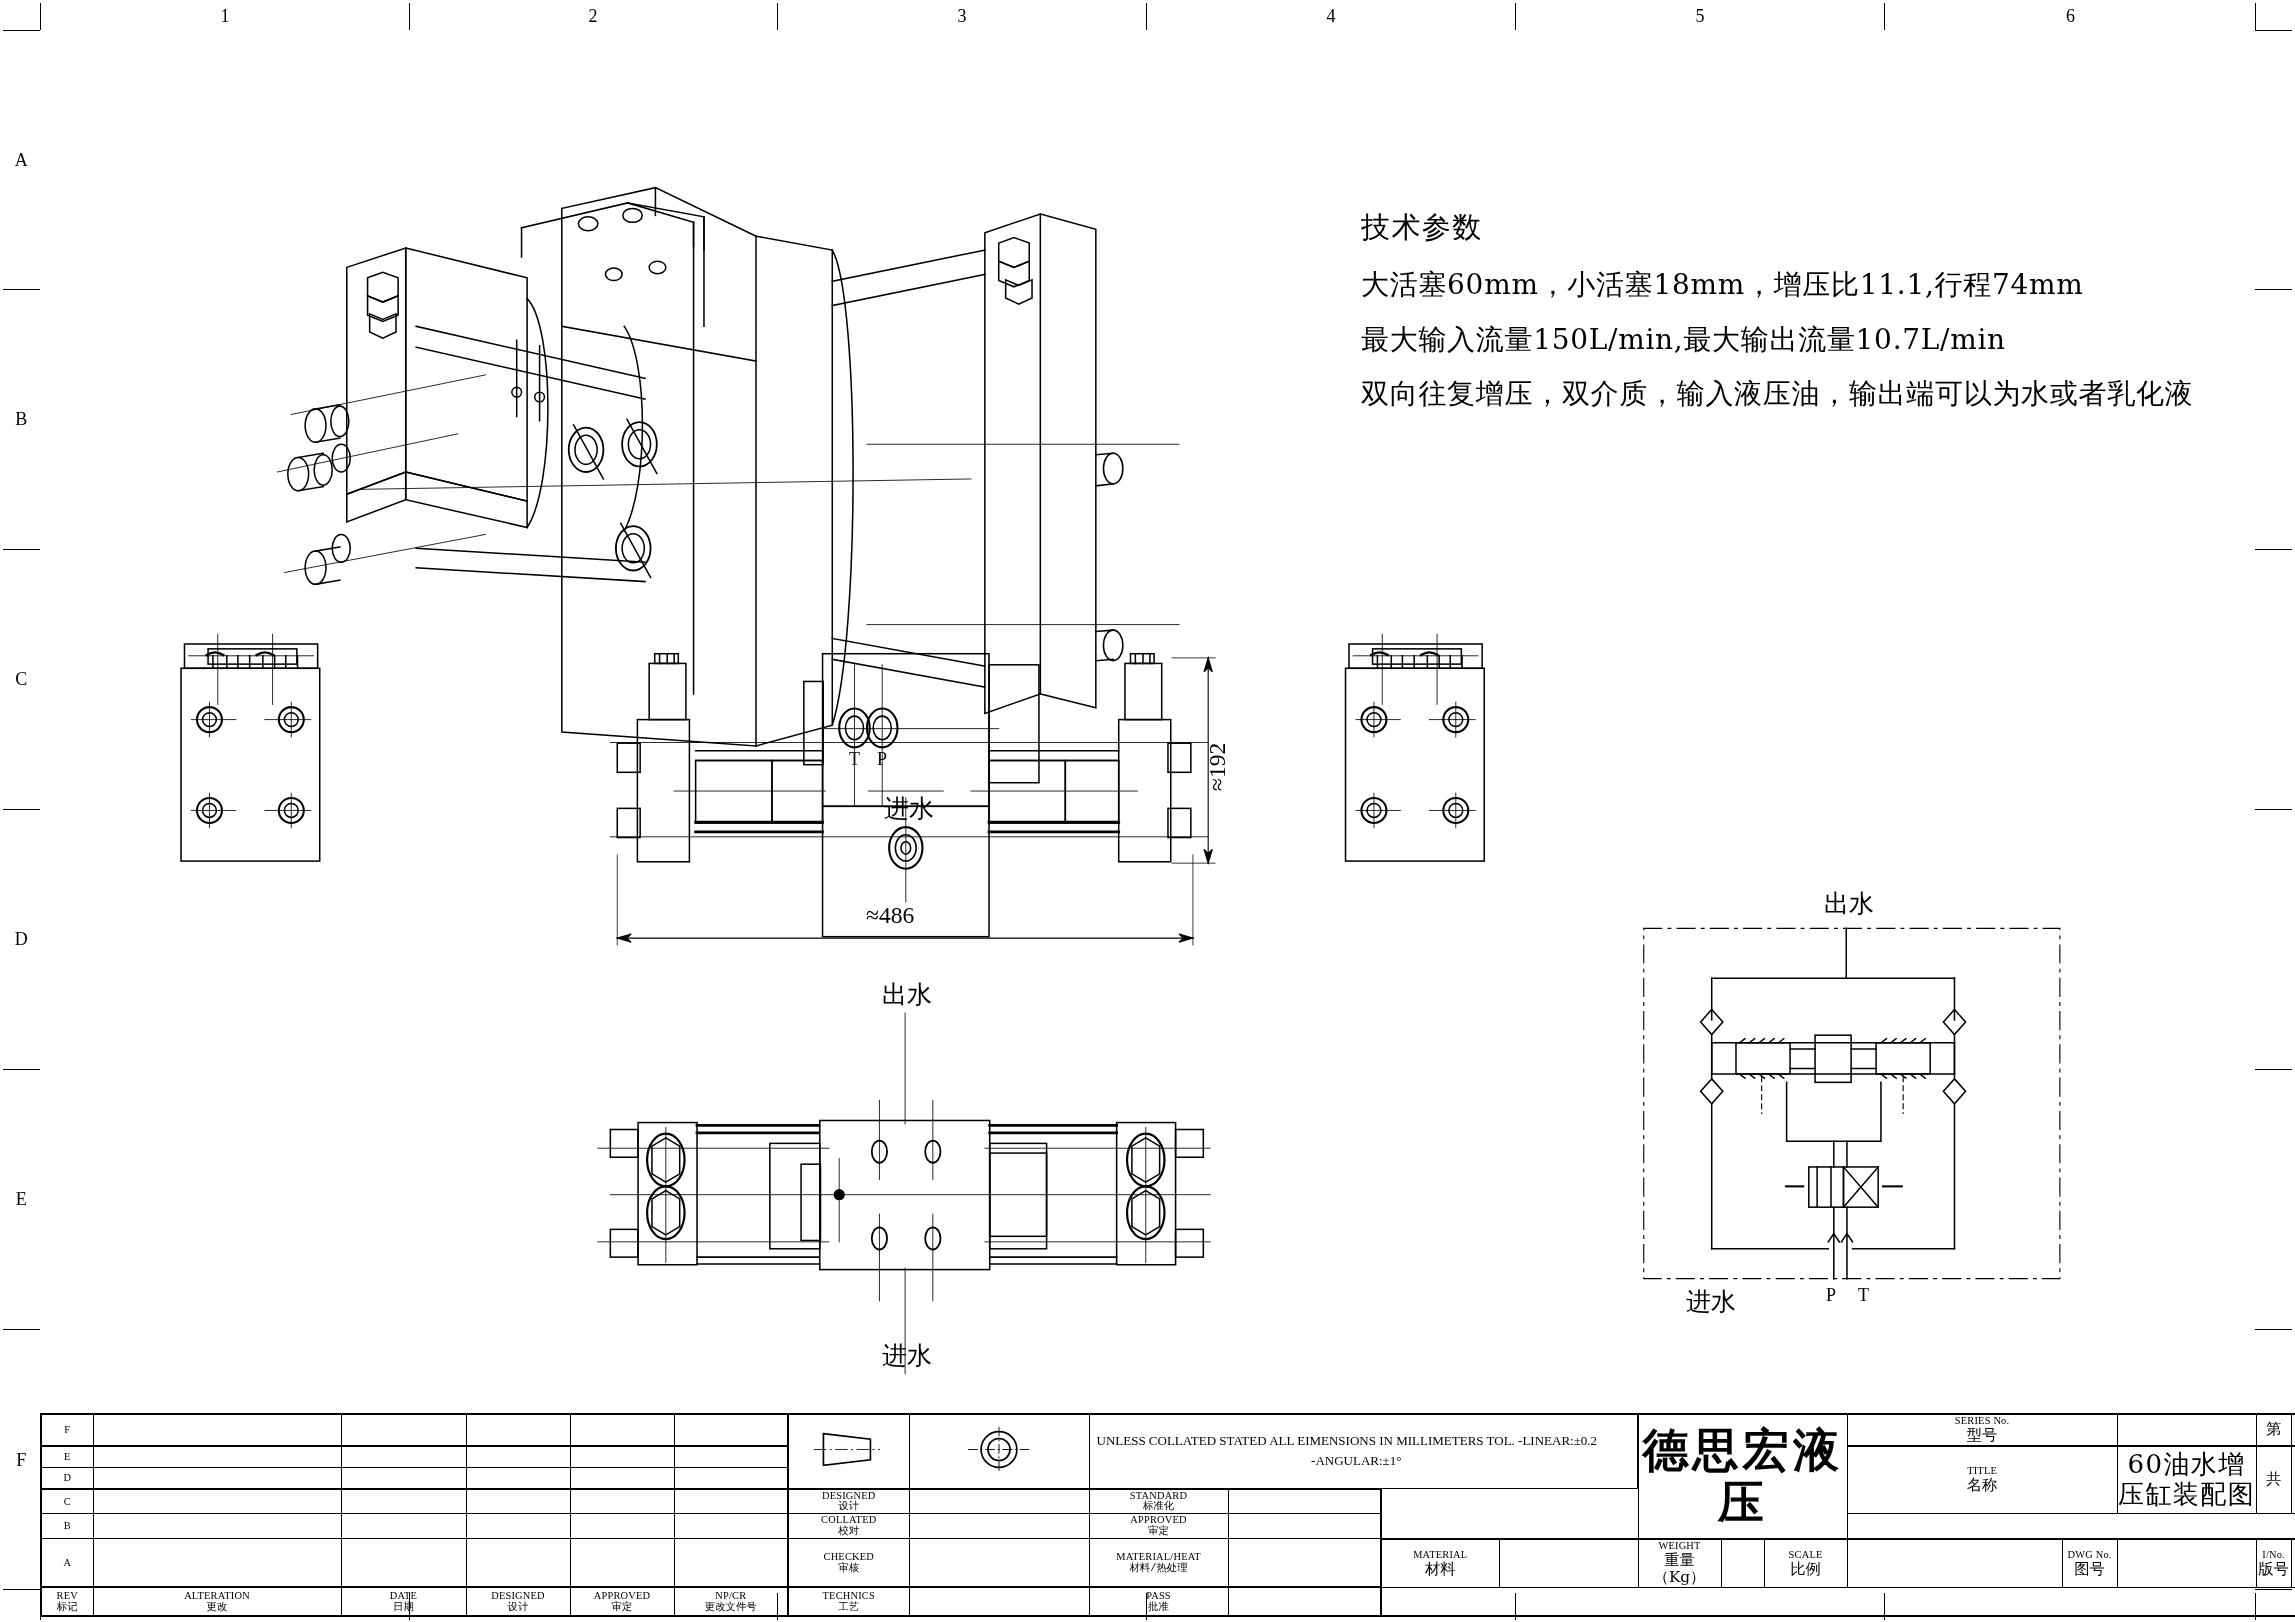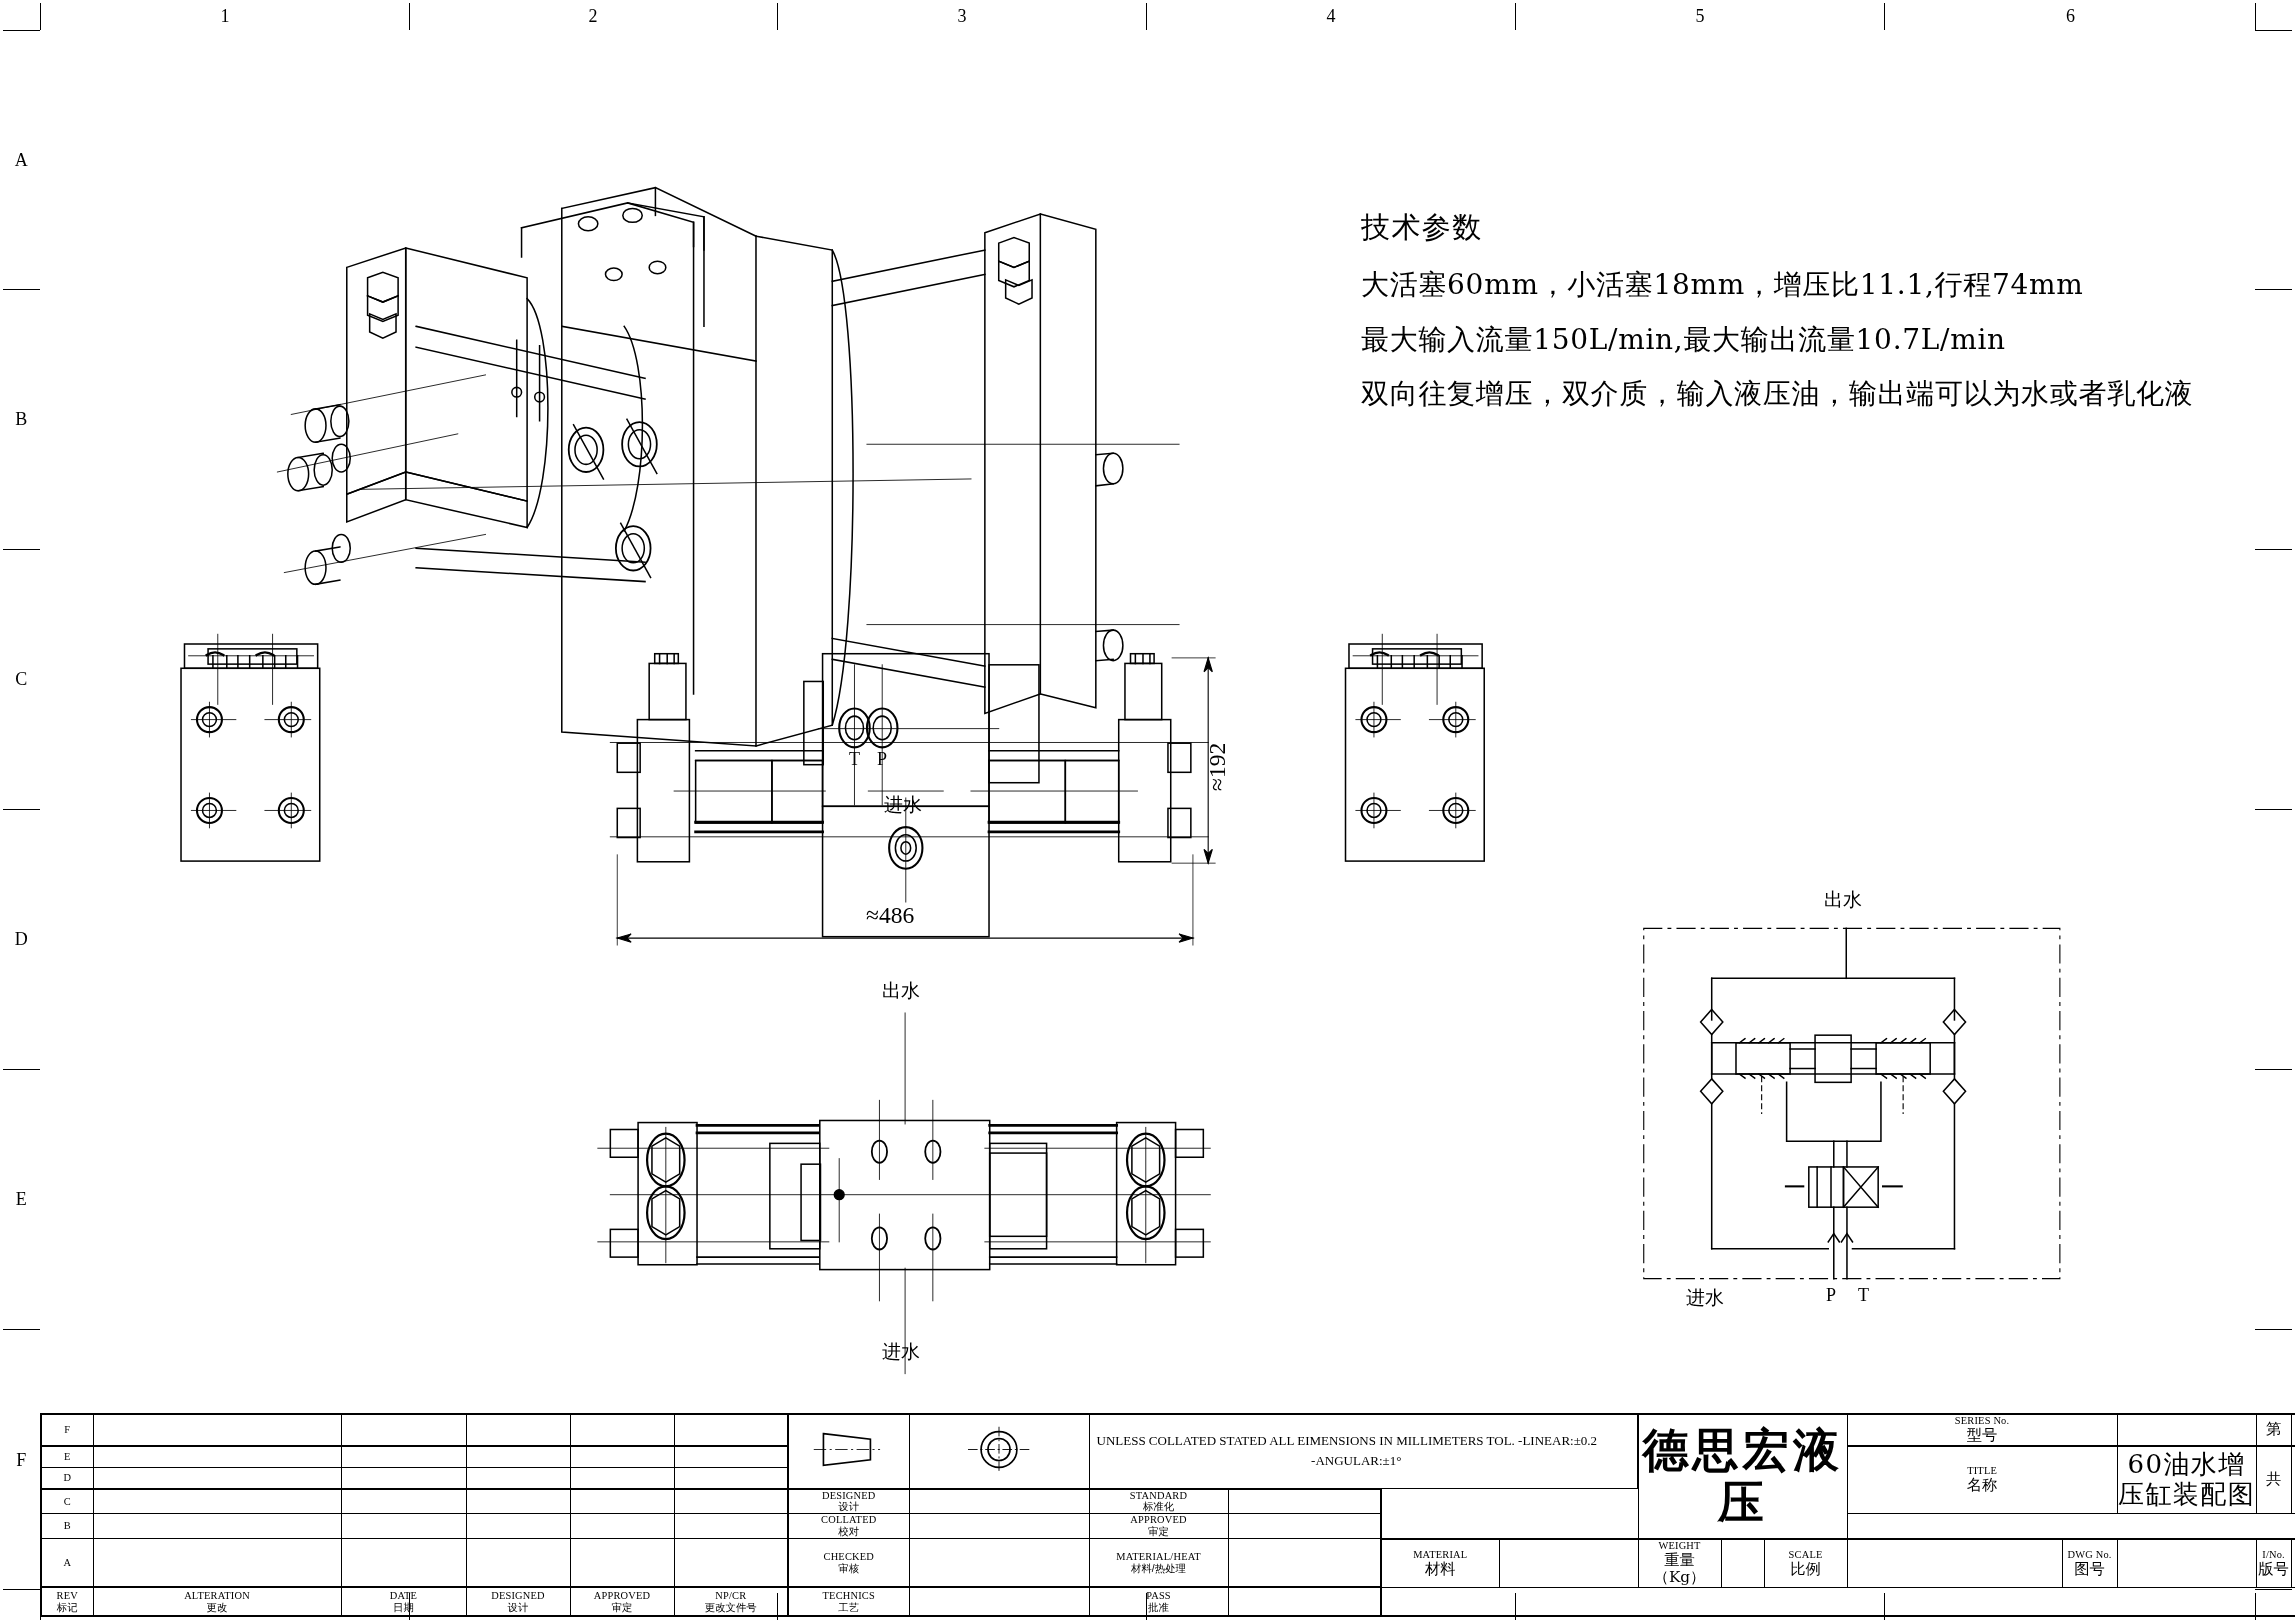--- a/index.html
+++ b/index.html
@@ -18,36 +18,36 @@
 
   
   #tech{position:absolute;left:1361px;top:208px;width:881px;}
   #tech .hdr{font-size:29px;font-family:"DejaVu Serif",serif;letter-spacing:1.4px;margin-bottom:18px;}
   #tech .ln{font-size:28px;font-family:"DejaVu Serif",serif;letter-spacing:0.7px;margin-bottom:16.6px;white-space:nowrap;}
 
   
   #dwg{position:absolute;left:0;top:0;width:2295px;height:1623px;}
 
   
-  .lbl{position:absolute;font-family:"DejaVu Serif",serif;font-size:19px;white-space:nowrap;}
+  .lbl{position:absolute;font-family:"DejaVu Serif",serif;font-size:25px;white-space:nowrap;}
   .lbl-en{position:absolute;font-family:"Liberation Serif",serif;font-size:18px;white-space:nowrap;}
   .dim{position:absolute;font-family:"Liberation Serif",serif;font-size:23.6px;white-space:nowrap;}
   .dim-v{position:absolute;font-family:"Liberation Serif",serif;font-size:23.6px;white-space:nowrap;
          transform:rotate(-90deg);transform-origin:left top;}
 
   
   #tb{position:absolute;left:40px;bottom:30px;width:2216px;height:180px;}
   #tb table{border-collapse:collapse;table-layout:fixed;width:100%;height:100%;}
   #tb td{border:0.7px solid #000;padding:0;text-align:center;vertical-align:middle;font-size:10.4px;line-height:1.15;}
   .b-t{border-top:2.1px solid #000 !important;}
   .b-l{border-left:2.1px solid #000 !important;}
   .b-r{border-right:2.1px solid #000 !important;}
   .b-b{border-bottom:2.1px solid #000 !important;}
   .en{font-family:"Liberation Serif",serif;font-size:10.4px;letter-spacing:0.2px;}
-  .cn{font-family:Liberation Sans, sans-serif;font-size:10.4px;}
+  .cn{font-family:Liberation Mono, monospace;font-size:10.4px;}
   .two span{display:block;}
   .note{font-family:"Liberation Serif",serif;font-size:13px;line-height:1.55;text-align:left;padding-left:7px;}
   .note .r{text-align:center;padding-right:21px;display:block;}
   .company{font-family:"DejaVu Serif",serif;font-size:46px;font-weight:bold;letter-spacing:4.2px;}
   .dwgtitle{font-family:"DejaVu Serif",serif;font-size:26px;letter-spacing:1.4px;}
   .bigcn{font-family:"DejaVu Serif",serif;font-size:15.3px;}
 </style>
 </head>
 <body>
 

